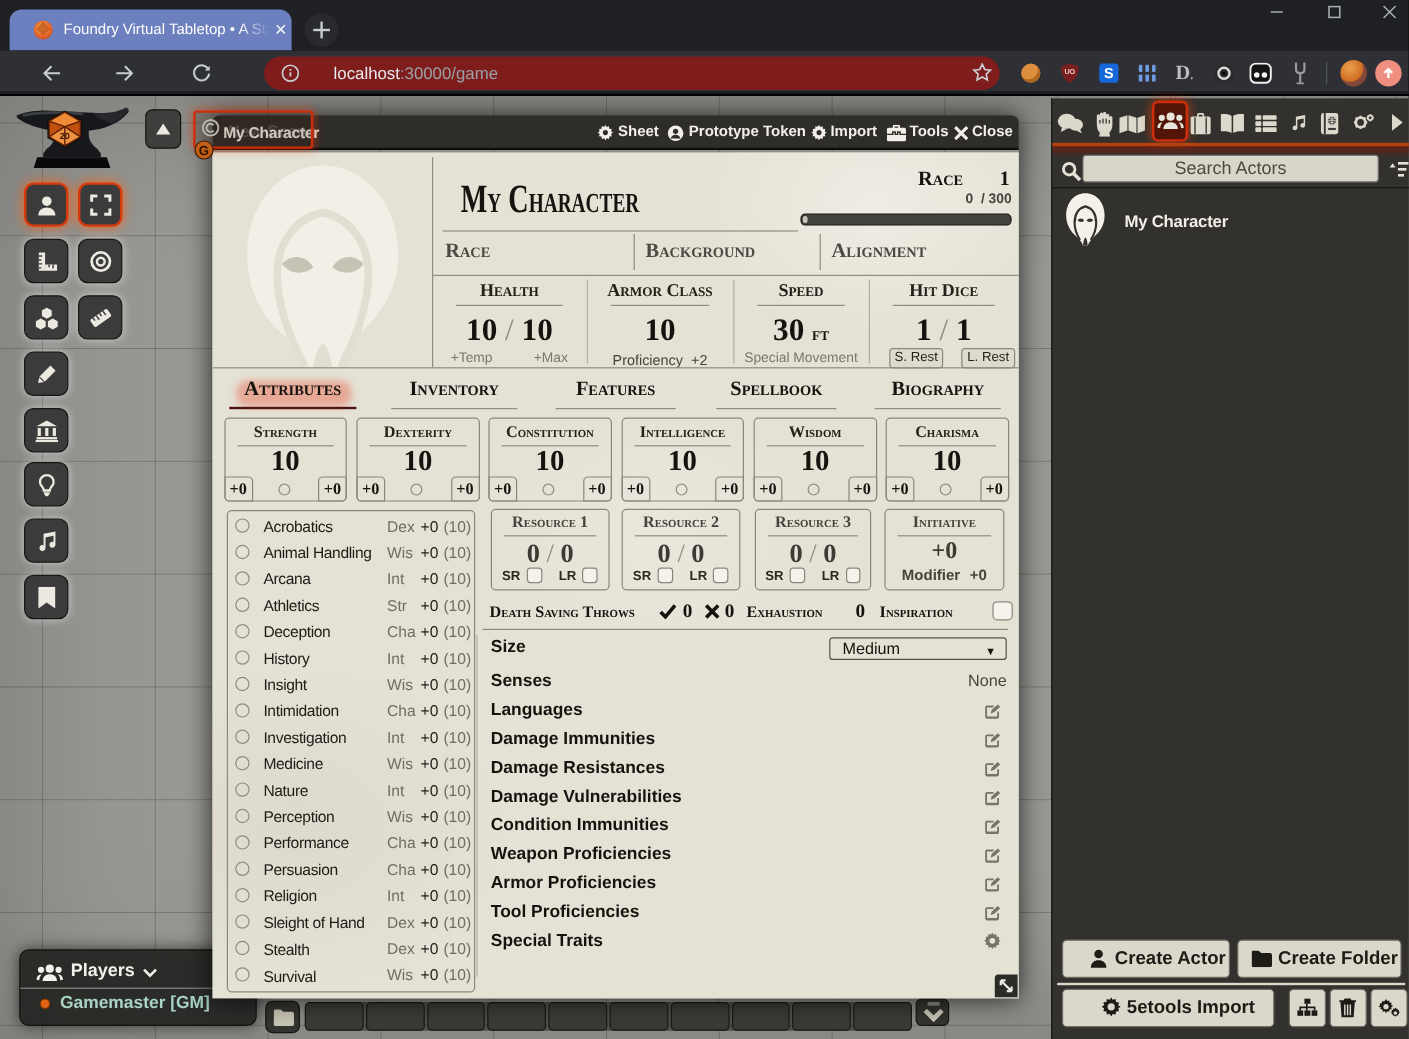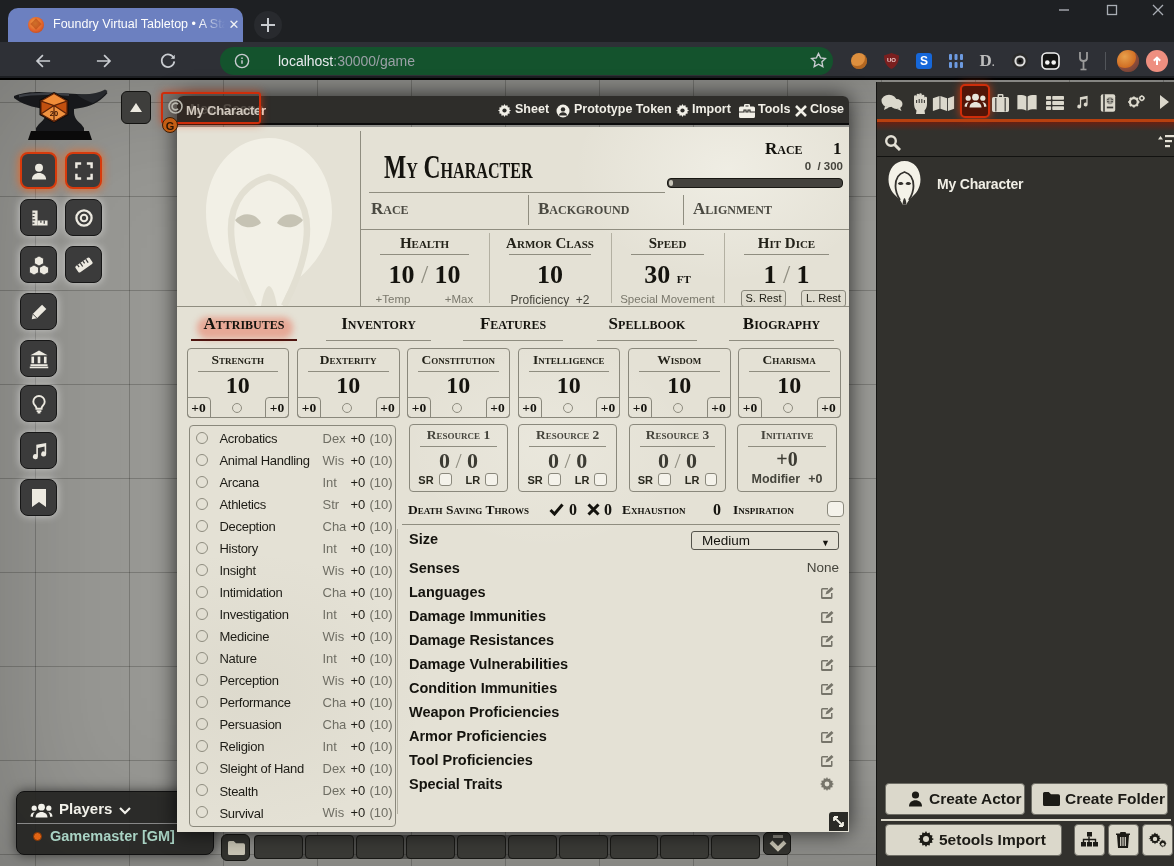--- a/index.html
+++ b/index.html
@@ -14,21 +14,21 @@
     background:radial-gradient(circle at 45% 40%, #f5b24a 0%, #e2622b 55%, #a33b1d 100%); }
   #tab .fav:after { content:""; position:absolute; left:4px; top:3px; width:8px; height:8px; background:#b44414; transform:rotate(45deg); opacity:.6; }
   #tab .title { position:absolute; left:45px; top:9px; width:172px; font-size:12.5px; color:#fdfdfd; white-space:nowrap; overflow:hidden;
     -webkit-mask-image:linear-gradient(to right,#000 85%,transparent 100%); }
   #tab .x { position:absolute; left:218px; top:9px; width:16px; height:16px; color:#f0f2f5; font-size:13px; line-height:16px; text-align:center; }
   #newtab { left:254px; top:11px; width:28px; height:28px; border-radius:50%; background:#282a2e; }
   #newtab:before { content:""; position:absolute; left:7px; top:13px; width:14px; height:2px; background:#c8cbcf; }
   #newtab:after { content:""; position:absolute; left:13px; top:7px; width:2px; height:14px; background:#c8cbcf; }
   .winctl { top:4px; width:12px; height:12px; }
   #toolbar { left:0; top:42px; width:1174px; height:36px; background:#2e3036; border-bottom:2px solid #1c1e22; }
-  #omnibox { left:220px; top:5px; width:613px; height:28px; border-radius:14px; background:#14532d; color:#9aa0a6; }
+  #omnibox { left:220px; top:5px; width:613px; height:28px; border-radius:14px; background:#7f1d1d; color:#9aa0a6; }
   #omnibox .txt { position:absolute; left:58px; top:6px; font-size:14px; color:#9aa0a6; }
   #omnibox .txt b { color:#e8eaed; font-weight:normal; }
 
   
   #canvas { left:0; top:80px; width:1174px; height:786px; background-color:#989894;
     background-image:linear-gradient(to right, rgba(0,0,0,0.20) 1px, transparent 1px),
                      linear-gradient(to bottom, rgba(0,0,0,0.20) 1px, transparent 1px);
     background-size:94px 94px; background-position:35px 22px;
     box-shadow:inset 0 0 140px rgba(0,0,0,0.22); }
 
@@ -382,20 +382,21 @@
     </svg>
     <div class="abs" style="left:283px;top:13px;width:0;height:0;border-top:7px solid transparent;border-bottom:7px solid transparent;border-left:9px solid #dbd8cc;"></div>
 
     <div class="abs" style="left:0;top:36.5px;width:298px;height:3px;background:#b8400f;"></div>
     <div class="abs" style="left:0;top:39.5px;width:298px;height:9px;background:linear-gradient(to bottom, rgba(125,26,8,.7), rgba(50,49,45,0));"></div>
 
     <svg class="abs" style="left:7px;top:52px" width="17" height="17" viewBox="0 0 17 17">
       <circle cx="7" cy="7" r="4.8" fill="none" stroke="#e4e1d6" stroke-width="2.4"></circle>
       <path d="M10.6 10.6L16 16" stroke="#e4e1d6" stroke-width="3"></path>
     </svg>
+    <div class="abs" style="left:25px;top:47px;width:247px;height:23px;background:#d8d5c9;border:1px solid #777;border-radius:3px;color:#4c4b43;font-size:15px;text-align:center;line-height:21px;">Search Actors</div>
     <svg class="abs" style="left:280px;top:51px" width="17" height="17" viewBox="0 0 17 17" fill="#e4e1d6">
       <path d="M3.5 16V4M1 6.5L3.5 3 6 6.5z"></path>
       <rect x="8" y="2" width="9" height="2.2"></rect>
       <rect x="8" y="7" width="7" height="2.2"></rect>
       <rect x="8" y="12" width="5" height="2.2"></rect>
     </svg>
     <div class="abs" style="left:0;top:74px;width:298px;border-top:1px solid #121210;"></div>
 
     <svg class="abs" style="left:9px;top:78px" width="37" height="45" viewBox="0 0 37 45">
       <path d="M18.5 1 C28 1 34.5 9 34.5 19.5 C34.5 28 30 33.5 26 37 C23.5 39.5 21.5 41.5 20.5 44.5 L16.5 44.5 C15.5 41.5 13.5 39.5 11 37 C7 33.5 2.5 28 2.5 19.5 C2.5 9 9 1 18.5 1 Z" fill="#f4f2e8"></path>

